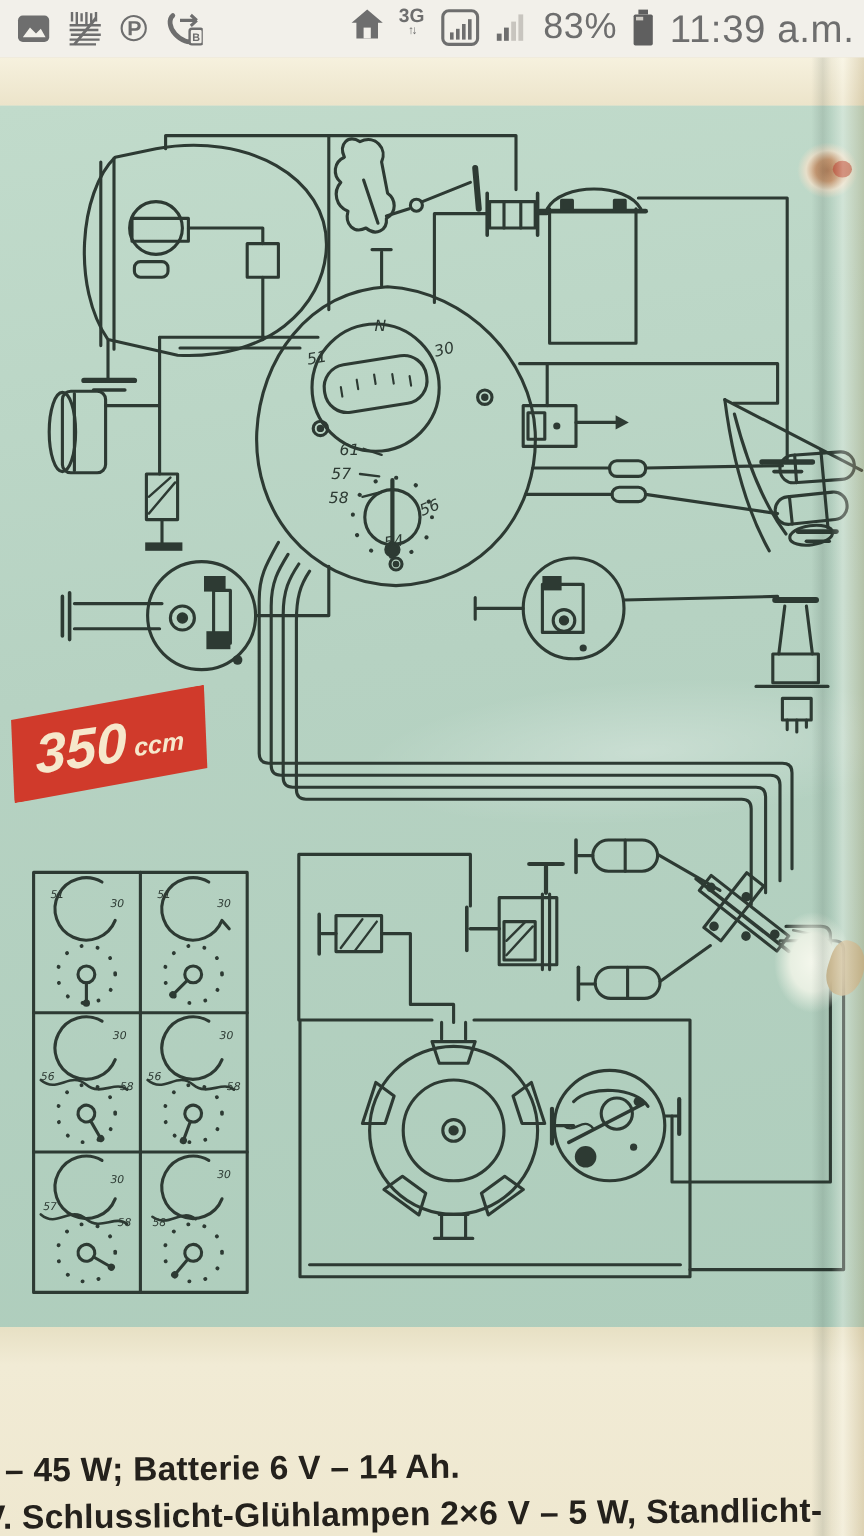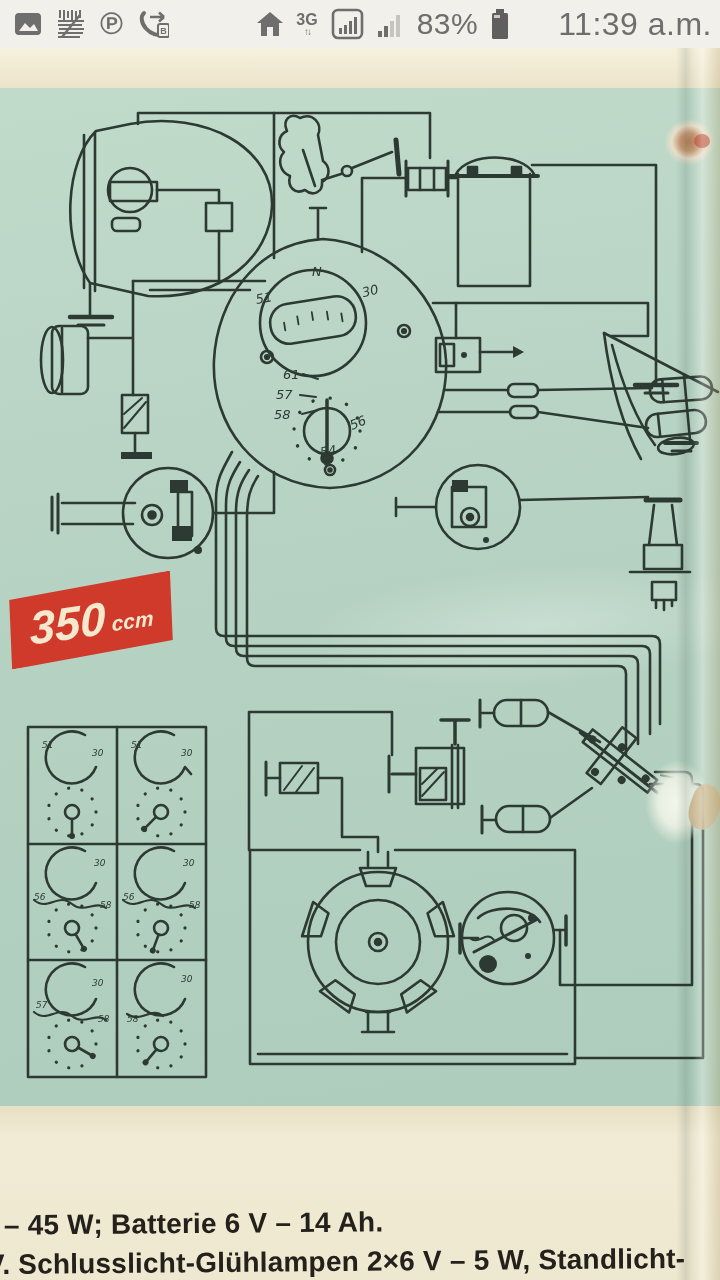--- a/index.html
+++ b/index.html
@@ -3,28 +3,28 @@
 <meta charset="utf-8">
 <style>
   html,body{margin:0;padding:0;background:#fff;}
   #screen{position:relative;width:720px;height:1280px;overflow:hidden;
           font-family:"Liberation Sans",sans-serif;background:#f2f0ea;}
   
   #statusbar{position:absolute;top:0;left:0;width:720px;height:48px;
              background:#f2f0ea;border-bottom:1px solid rgba(0,0,0,0.07);
              display:flex;align-items:center;color:#6e6e6e;}
   .sb-left{display:flex;align-items:center;gap:14px;margin-left:14px;}
-  .sb-right{display:flex;align-items:center;gap:11px;margin-left:auto;margin-right:8px;}
+  .sb-right{display:flex;align-items:flex-start;gap:11px;margin-left:auto;margin-right:8px;}
   .sb-ico{display:block;}
   .pinterest{font-size:31px;line-height:30px;color:#6e6e6e;font-weight:bold;}
   .net3g{display:flex;flex-direction:column;align-items:center;line-height:1;margin-right:2px;}
   .net3g .g{font-size:16px;font-weight:bold;letter-spacing:0;}
   .net3g .ar{font-size:10px;letter-spacing:-2px;margin-top:-1px;}
   .pct{font-size:30px;letter-spacing:0.5px;}
-  .clock{font-size:32px;letter-spacing:0.5px;margin-left:36px;}
+  .clock{font-size:32px;letter-spacing:0.5px;}
   
   #photo{position:absolute;top:48px;left:0;width:720px;height:1232px;background:#efe9d4;}
   .layer{position:absolute;}
   #band-top{top:0;left:0;width:720px;height:40px;
             background:linear-gradient(180deg,#f6f1de,#ece4ca);}
   #teal{top:40px;left:0;width:720px;height:1018px;
         background:linear-gradient(172deg,#c1dbcb 0%,#b6d2c2 45%,#aecdbc 100%);}
   #crease{top:520px;left:300px;width:430px;height:120px;pointer-events:none;
           background:radial-gradient(ellipse at 55% 50%,rgba(255,255,255,0.28),rgba(255,255,255,0) 70%);
           transform:rotate(-4deg);}

